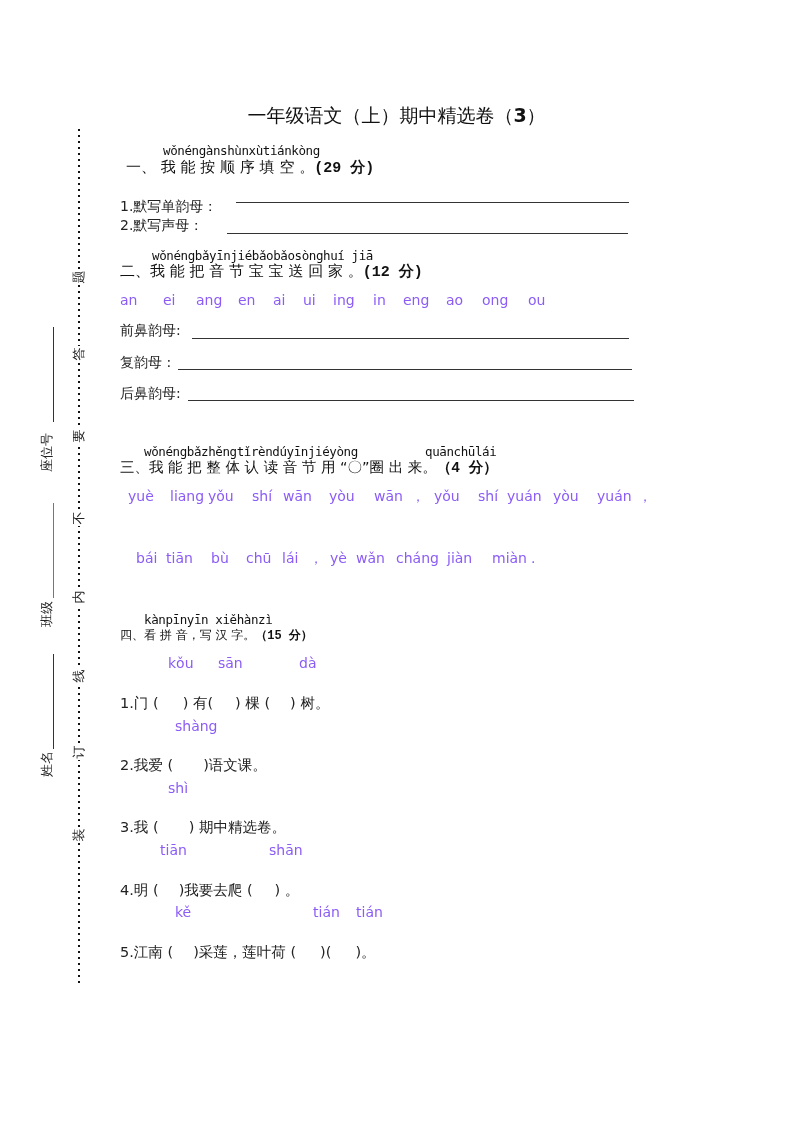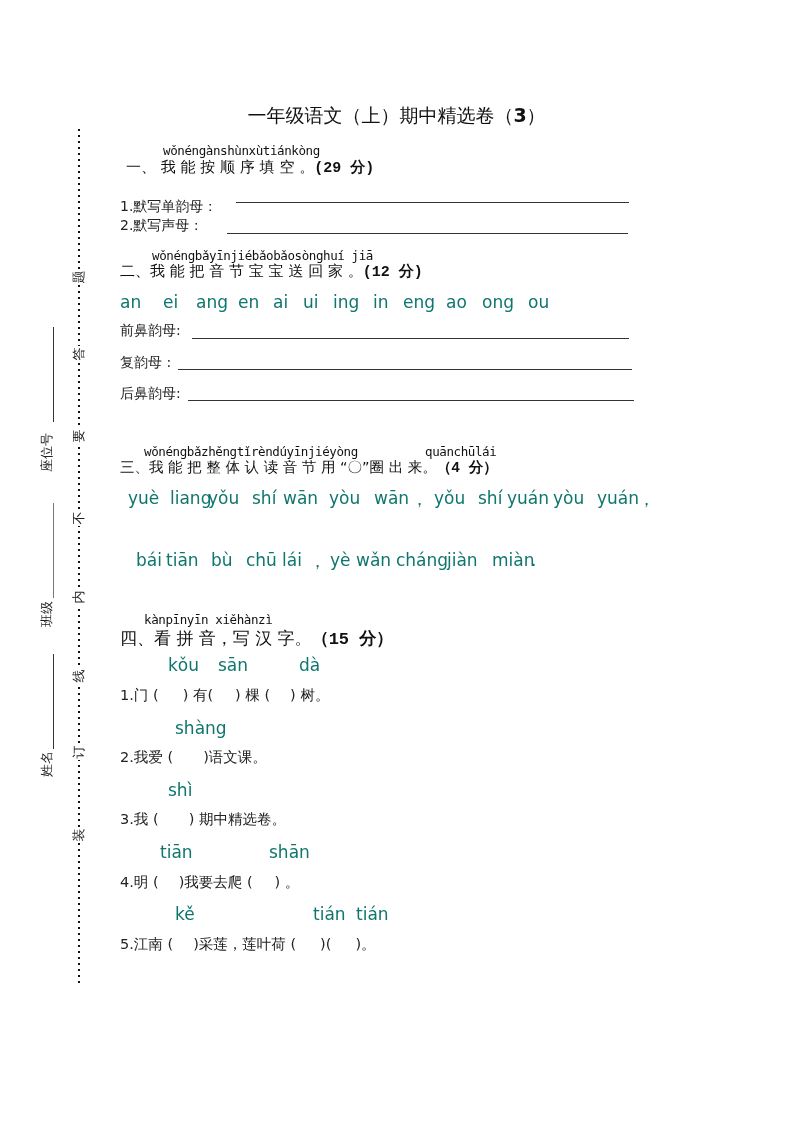--- a/index.html
+++ b/index.html
@@ -5,22 +5,22 @@
     html, body { margin: 0; padding: 0; background: #ffffff; }
     body { width: 793px; height: 1122px; position: relative; overflow: hidden; color: #111; font-family: "DejaVu Sans", sans-serif; }
     .abs { position: absolute; white-space: nowrap; }
     .title { left: 0; width: 793px; top: 103px; text-align: center; font-size: 19px; font-family: "DejaVu Sans", sans-serif; color: #111; letter-spacing: 0px; }
     .title .num { font-weight: bold; }
     .pyh { font-family: "DejaVu Sans Mono", monospace; font-size: 12.5px; color: #111; letter-spacing: -0.4px; }
     .sec { font-size: 15px; color: #111; }
     .sec .pts { font-weight: bold; font-family: Liberation Mono, monospace; }
     .line-label { font-size: 14px; color: #222; }
     .fill { position: absolute; height: 0; border-bottom: 1.3px solid #333; }
-    .py { font-family: "DejaVu Sans", sans-serif; font-size: 17px; color: #0f766e; }
-    .q { font-size: 14.5px; color: #222; }
+    .py { font-family: "DejaVu Sans", sans-serif; font-size: 14px; color: #8b5cf6; }
+    .q { font-size: 14.5px; color: #222; margin-top: 8px; }
     .q .n { font-family: "DejaVu Sans", sans-serif; }
     .dotline { position: absolute; left: 77px; top: 127px; width: 4px; height: 858px;
       background-image: radial-gradient(circle, #111 1.1px, transparent 1.3px);
       background-size: 4px 6px; background-repeat: repeat-y; }
     .vchar { position: absolute; left: 71px; width: 16px; height: 18px; background: #fff; font-size: 13px; color: #222; text-align: center; line-height: 18px; writing-mode: horizontal-tb; transform: rotate(-90deg); }
     .vlabel { position: absolute; left: 38px; font-size: 13px; color: #222; transform: rotate(-90deg); transform-origin: left top; white-space: nowrap; }
     .vline { position: absolute; left: 53px; width: 0; border-left: 1.2px solid #333; }
     .gap { display: inline-block; }
   </style>
 </head>
@@ -101,21 +101,21 @@
 <div class="abs py" style="top:550px; left:282px">lái</div>
 <div class="abs py" style="top:550px; left:309px">，</div>
 <div class="abs py" style="top:550px; left:330px">yè</div>
 <div class="abs py" style="top:550px; left:356px">wǎn</div>
 <div class="abs py" style="top:550px; left:396px">cháng</div>
 <div class="abs py" style="top:550px; left:447px">jiàn</div>
 <div class="abs py" style="top:550px; left:492px">miàn</div>
 <div class="abs py" style="top:550px; left:531px">.</div>
 
 <div class="abs pyh" style="left:144px; top:612px">kànpīnyīn xiěhànzì</div>
-<div class="abs sec" style="left:120px; top:627px; font-size:17px"><span>四、看 拼 音，写 汉 字。</span><span class="pts">（15 分）</span></div>
+<div class="abs sec" style="left:120px; top:627px; font-size:12px"><span>四、看 拼 音，写 汉 字。</span><span class="pts">（15 分）</span></div>
 
 <div class="abs py" style="top:655px; left:168px">kǒu</div>
 <div class="abs py" style="top:655px; left:218px">sān</div>
 <div class="abs py" style="top:655px; left:299px">dà</div>
 <div class="abs q" style="top:686px; left:120px"><span class="n">1.</span><span>门 (</span><span class="gap" style="width:24px"></span><span>) 有(</span><span class="gap" style="width:22px"></span><span>) 棵 (</span><span class="gap" style="width:20px"></span><span>) 树。</span></div>
 
 <div class="abs py" style="top:718px; left:175px">shàng</div>
 <div class="abs q" style="top:748px; left:120px"><span class="n">2.</span><span>我爱 (</span><span class="gap" style="width:30px"></span><span>)语文课。</span></div>
 
 <div class="abs py" style="top:780px; left:168px">shì</div>

